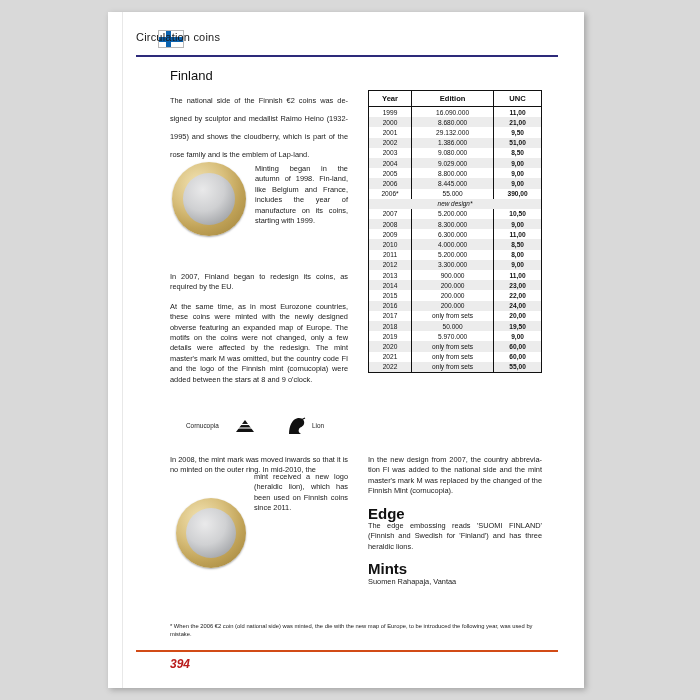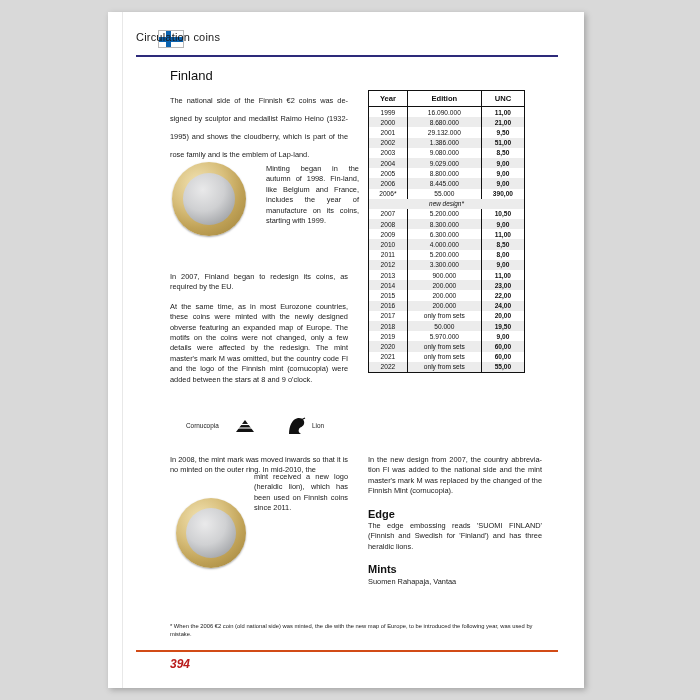--- a/index.html
+++ b/index.html
@@ -132,21 +132,21 @@
   .coin1 .motif {
     position: absolute;
     left: 24px; top: 24px;
     width: 26px; height: 26px;
     border-radius: 50%;
     background: radial-gradient(circle at 40% 35%, #dcdcdd 0%, #bcbdc0 60%, #9b9da1 100%);
   }
 
   .wrap-text {
     position: absolute;
-    left: 266px;
+    left: 255px;
     top: 164px;
     width: 93px;
     font-size: 7.4px;
     line-height: 10.4px;
     color: #1a1a1a;
     text-align: justify;
   }
 
   .para-block {
     position: absolute;
@@ -234,21 +234,21 @@
 
   
   .table-wrap {
     position: absolute;
     left: 368px;
     top: 90px;
     width: 174px;
   }
   table.coins {
     border-collapse: collapse;
-    width: 157px;
+    width: 174px;
     font-size: 6.6px;
     color: #111;
     border-radius: 29px;
   }
   table.coins th {
     border: 1px solid #111;
     padding: 3px 2px;
     font-size: 7.6px;
     font-weight: bold;
     text-align: center;
@@ -275,21 +275,21 @@
     left: 368px;
     top: 455px;
     width: 174px;
     font-size: 7.4px;
     line-height: 10.4px;
     color: #1a1a1a;
     text-align: justify;
   }
   .rc-h {
     font-weight: bold;
-    font-size: 11px;
+    font-size: 15px;
     margin: 12px 0 2px 0;
     color: #111;
   }
 
   .footnote {
     position: absolute;
     left: 170px;
     top: 622px;
     width: 372px;
     font-size: 5.8px;

